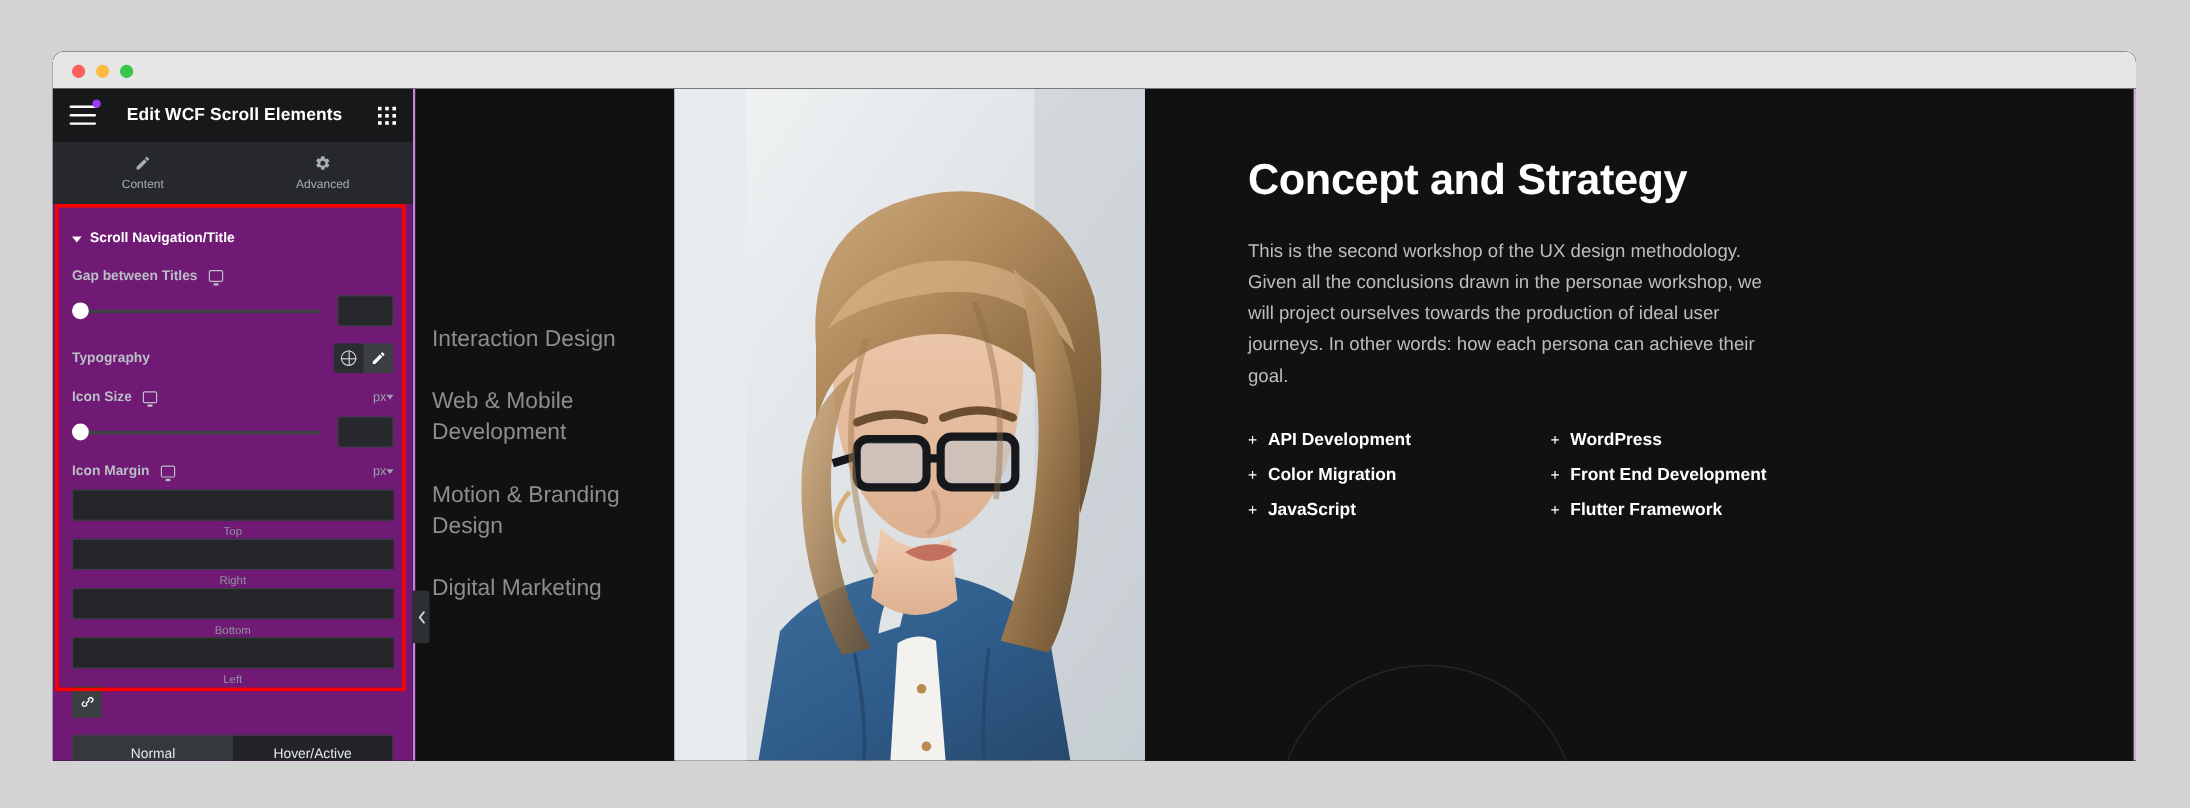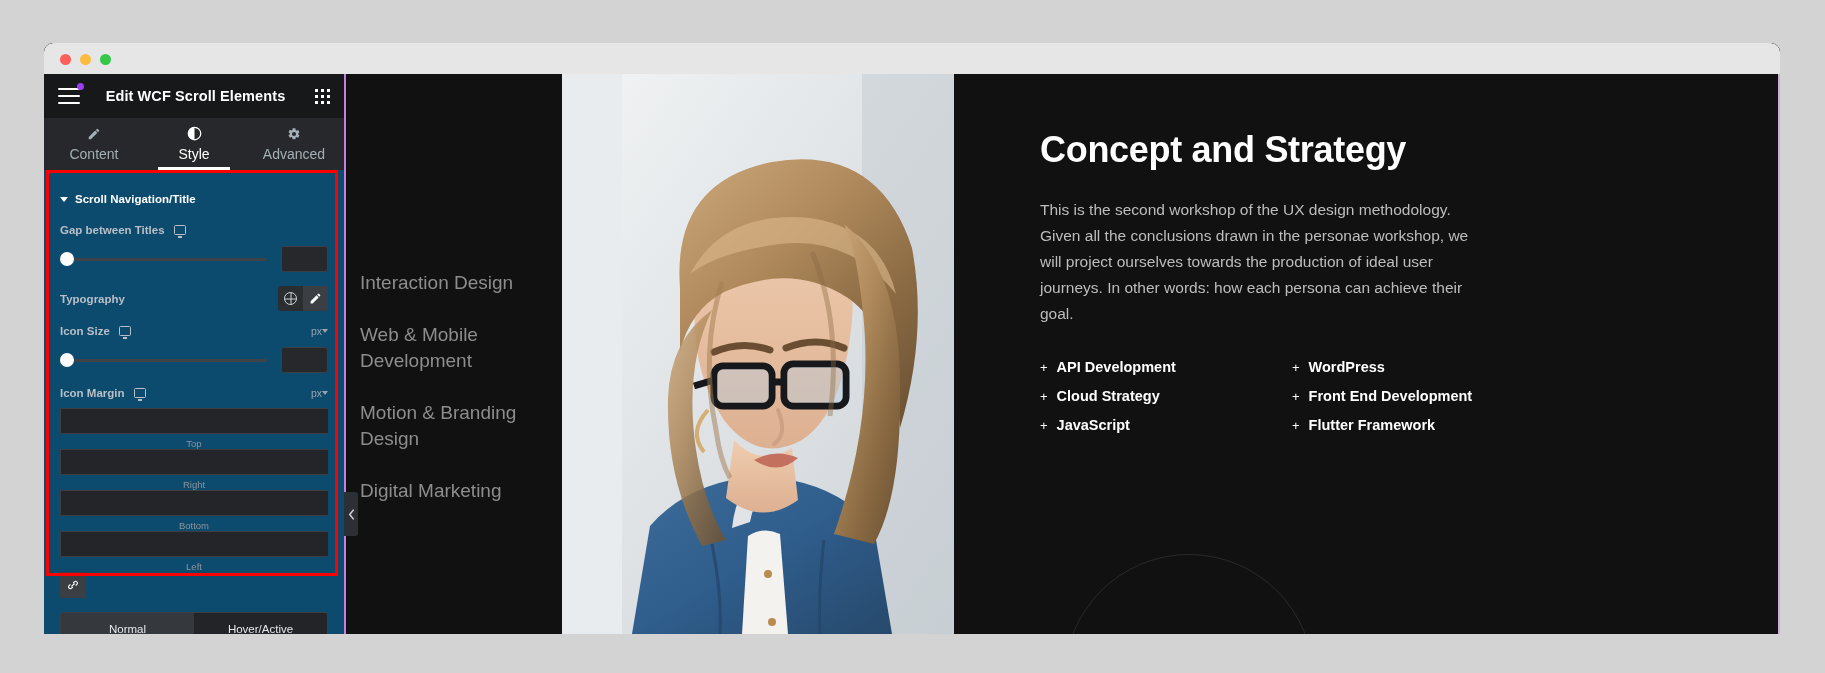--- a/index.html
+++ b/index.html
@@ -86,40 +86,40 @@
     background: #26282b;
     display: flex;
   }
   .ptab {
     flex: 1; display: flex; flex-direction: column;
     align-items: center; justify-content: center; gap: 5px;
     color: #a4afb7; cursor: pointer;
     position: relative;
   }
   .ptab .ico { height: 15px; display: flex; align-items: center; }
-  .ptab .lbl { font-size: 14px; }
+  .ptab .lbl { font-size: 10px; }
   .ptab.active { color: #fff; }
   .ptab.active::after {
     content: ""; position: absolute; bottom: 0;
     left: 14px; right: 14px; height: 3px; background: #fff;
   }
 
   
   #redbox {
     position: absolute;
     left: 2px; top: 96px;
     width: 292px; height: 406px;
     border: 3px solid #fe0000;
     pointer-events: none;
     z-index: 40;
   }
 
   #panel-body {
     flex: 1; overflow: hidden;
-    background: #0c4a6e;
+    background: #701a75;
     padding: 0 16px;
   }
   .section-head {
     display: flex; align-items: center; gap: 7px;
     height: 40px; padding-top: 18px;
     color: #fff; font-weight: bold; font-size: 11.5px;
     cursor: pointer;
   }
   .caret-down {
     width: 0; height: 0; margin-top: 1px;
@@ -348,29 +348,20 @@
       </div>
 
       <div id="panel-tabs">
         <div class="ptab">
           <span class="ico">
             <svg width="14" height="14" viewBox="0 0 24 24" fill="#a4afb7">
               <path d="M3 17.25V21h3.75L17.81 9.94l-3.75-3.75L3 17.25zM20.71 7.04a1 1 0 0 0 0-1.41l-2.34-2.34a1 1 0 0 0-1.41 0l-1.83 1.83 3.75 3.75 1.83-1.83z"></path>
             </svg>
           </span>
           <span class="lbl">Content</span>
-        </div>
-        <div class="ptab active">
-          <span class="ico">
-            <svg width="15" height="15" viewBox="0 0 24 24">
-              <circle cx="12" cy="12" r="10" fill="none" stroke="#fff" stroke-width="2"></circle>
-              <path d="M12 2a10 10 0 0 0 0 20z" fill="#fff"></path>
-            </svg>
-          </span>
-          <span class="lbl">Style</span>
         </div>
         <div class="ptab">
           <span class="ico">
             <svg width="14" height="14" viewBox="0 0 24 24" fill="#a4afb7">
               <path d="M19.14 12.94a7.6 7.6 0 0 0 .05-.94 7.6 7.6 0 0 0-.05-.94l2.03-1.58a.49.49 0 0 0 .12-.62l-1.92-3.32a.49.49 0 0 0-.59-.22l-2.39.96a7.04 7.04 0 0 0-1.62-.94l-.36-2.54A.48.48 0 0 0 13.93 2h-3.86a.48.48 0 0 0-.48.4l-.36 2.54c-.59.24-1.13.56-1.62.94l-2.39-.96a.49.49 0 0 0-.59.22L2.71 8.46a.49.49 0 0 0 .12.62l2.03 1.58c-.04.31-.06.63-.06.94s.02.63.06.94l-2.03 1.58a.49.49 0 0 0-.12.62l1.92 3.32c.12.22.38.3.59.22l2.39-.96c.5.38 1.03.7 1.62.94l.36 2.54c.04.23.24.4.48.4h3.86c.24 0 .44-.17.48-.4l.36-2.54c.59-.24 1.13-.56 1.62-.94l2.39.96c.22.08.47 0 .59-.22l1.92-3.32a.49.49 0 0 0-.12-.62l-2.03-1.58zM12 15.6A3.6 3.6 0 1 1 12 8.4a3.6 3.6 0 0 1 0 7.2z"></path>
             </svg>
           </span>
           <span class="lbl">Advanced</span>
         </div>
       </div>
@@ -572,21 +563,21 @@
           <div class="feat">
             <span class="plus">+</span>
             <span>API Development</span>
           </div>
           <div class="feat">
             <span class="plus">+</span>
             <span>WordPress</span>
           </div>
           <div class="feat">
             <span class="plus">+</span>
-            <span>Cloud Strategy</span>
+            <span>Color Migration</span>
           </div>
           <div class="feat">
             <span class="plus">+</span>
             <span>Front End Development</span>
           </div>
           <div class="feat">
             <span class="plus">+</span>
             <span>JavaScript</span>
           </div>
           <div class="feat">

